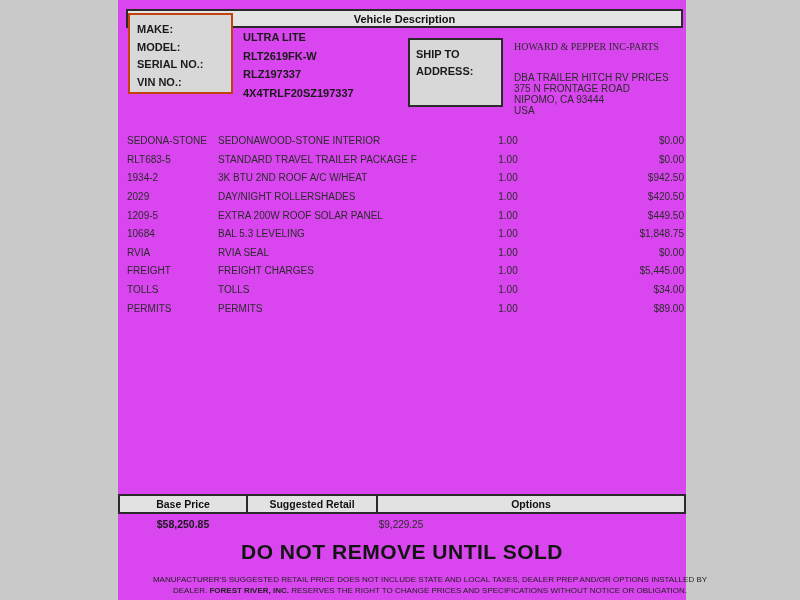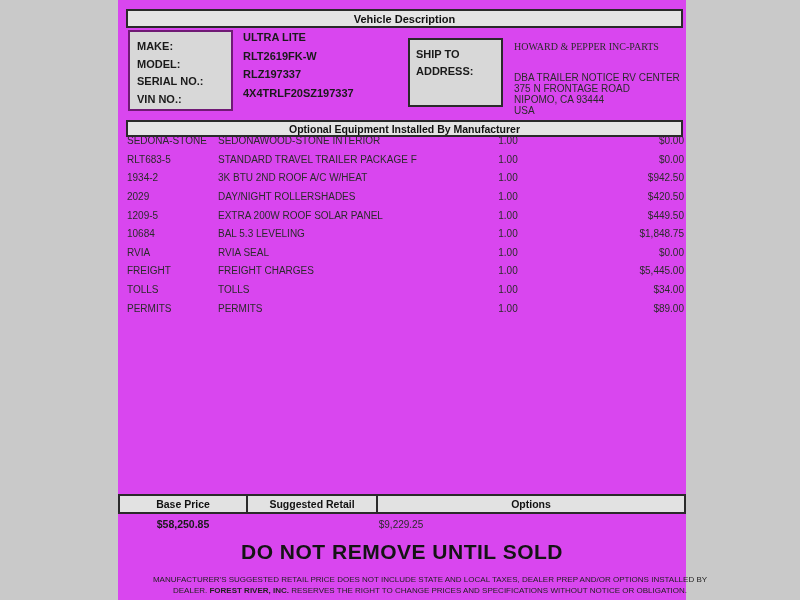--- a/index.html
+++ b/index.html
@@ -32,26 +32,26 @@
     justify-content: center;
     font-weight: bold;
     color: #111;
   }
   .vd-bar { top: 9px; height: 19px; font-size: 11px; }
   .eq-bar { top: 120px; height: 17px; font-size: 10.5px; }
 
   .make-box {
     position: absolute;
     left: 10px;
-    top: 30px;
+    top: 13px;
     width: 105px;
     height: 81px;
     box-sizing: border-box;
     background: #d8d8d8;
-    border: 2px solid #701a75;
+    border: 2px solid #c2410c;
     padding: 6px 0 0 7px;
   }
   .make-box .lbl {
     font-weight: bold;
     font-size: 11px;
     line-height: 17.5px;
     white-space: nowrap;
   }
   .veh-values {
     position: absolute;
@@ -213,29 +213,26 @@
     <div class="val">4X4TRLF20SZ197337</div>
   </div>
 
   <div class="ship-box">
     <div class="lbl">SHIP TO</div>
     <div class="lbl">ADDRESS:</div>
   </div>
 
   <div class="ship-addr">
     <div class="line">HOWARD &amp; PEPPER INC-PARTS</div>
-    <div class="line">DBA TRAILER NOTICE RV CENTER</div>
+    <div class="line">DBA TRAILER HITCH RV PRICES</div>
     <div class="line">375 N FRONTAGE ROAD</div>
     <div class="line">NIPOMO, CA 93444</div>
     <div class="line">USA</div>
   </div>
 
-  <div class="bar eq-bar">
-    <span>Optional Equipment Installed By Manufacturer</span>
-  </div>
 
   <div class="eq-rows">
     <div class="eq-row">
       <span class="eq-code">SEDONA-STONE</span>
       <span class="eq-desc">SEDONAWOOD-STONE INTERIOR</span>
       <span class="eq-qty">1.00</span>
       <span class="eq-price">$0.00</span>
     </div>
     <div class="eq-row">
       <span class="eq-code">RLT683-5</span>

